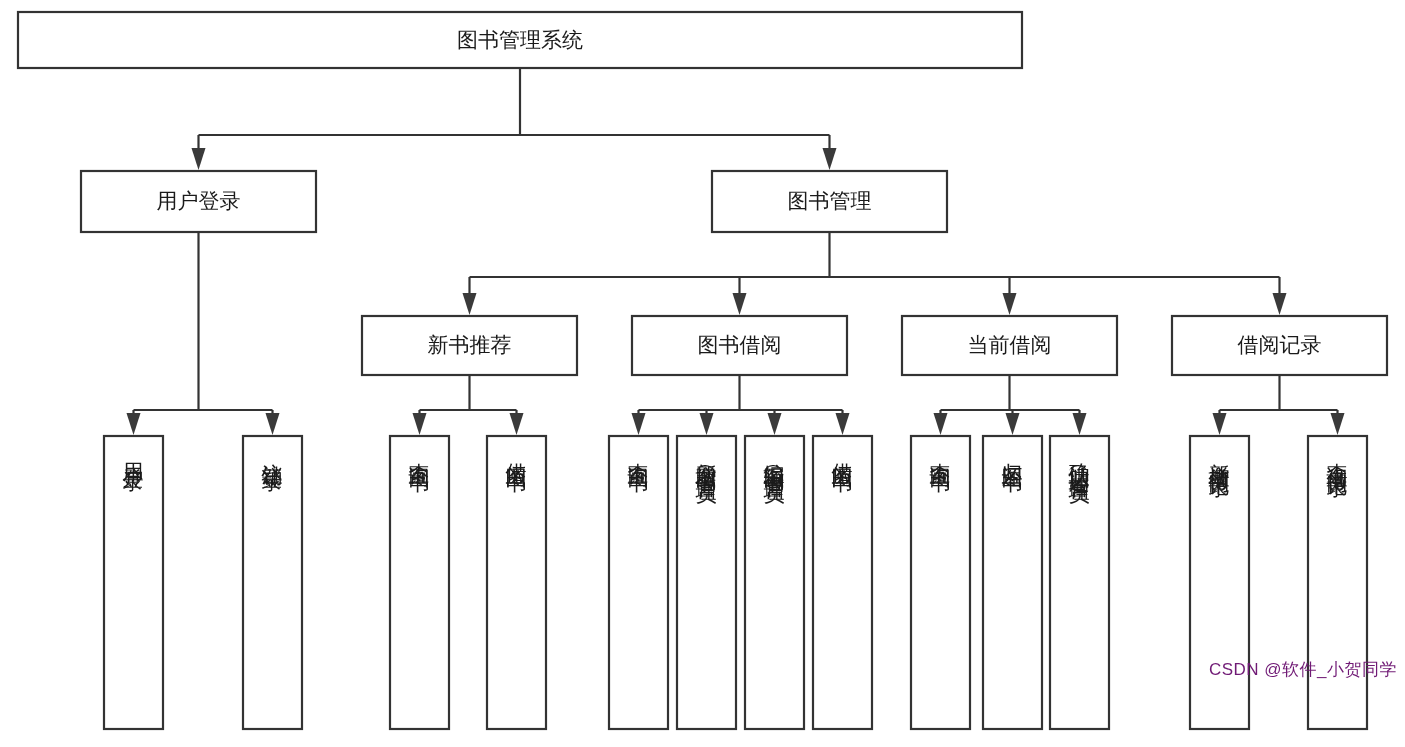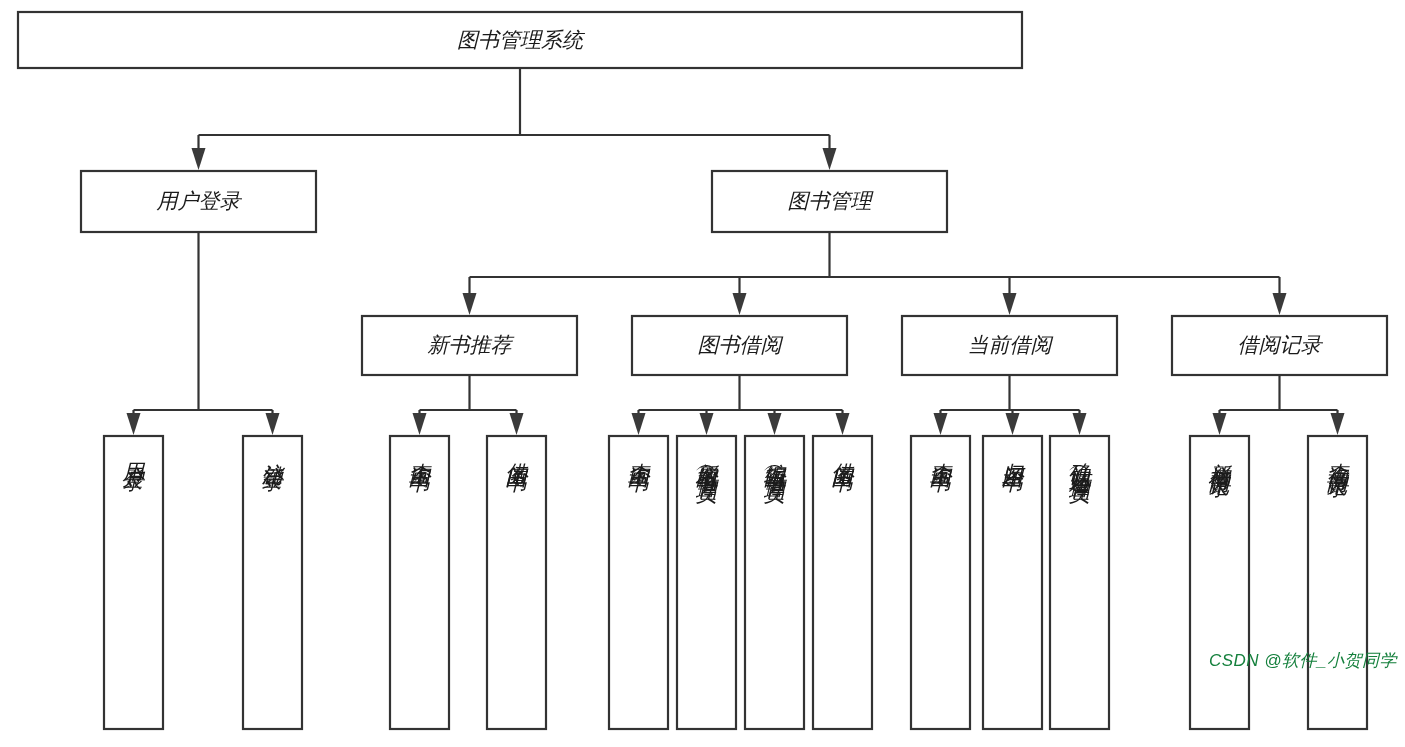--- a/index.html
+++ b/index.html
@@ -11,21 +11,20 @@
     width: 1405px;
     height: 747px;
     font-family: "Liberation Sans", "DejaVu Sans", sans-serif;
     overflow: hidden;
   }
   #diagram-root {
     position: relative;
     width: 1405px;
     height: 684px;
     background: #ffffff;
-    font-style: italic;
   }
   svg.diagram-canvas {
     position: absolute;
     top: 0;
     left: 0;
     width: 1405px;
     height: 747px;
     display: block;
   }
   .node-box {
@@ -63,24 +62,24 @@
   .vlabel-wrap {
     position: absolute;
     display: flex;
     align-items: flex-start;
     justify-content: center;
     pointer-events: none;
   }
   .watermark {
     position: absolute;
     right: 8px;
-    bottom: 12px;
+    bottom: 3px;
     font-family: "Liberation Sans", "DejaVu Sans", sans-serif;
     font-size: 17px;
-    color: #15803d;
+    color: #701a75;
     white-space: nowrap;
     letter-spacing: 0.5px;
   }
 </style>
 </head>
 <body>
 
 <div id="diagram-root">
 
   <svg class="diagram-canvas" id="svg-canvas" viewBox="0 0 1405 747" xmlns="http://www.w3.org/2000/svg">

